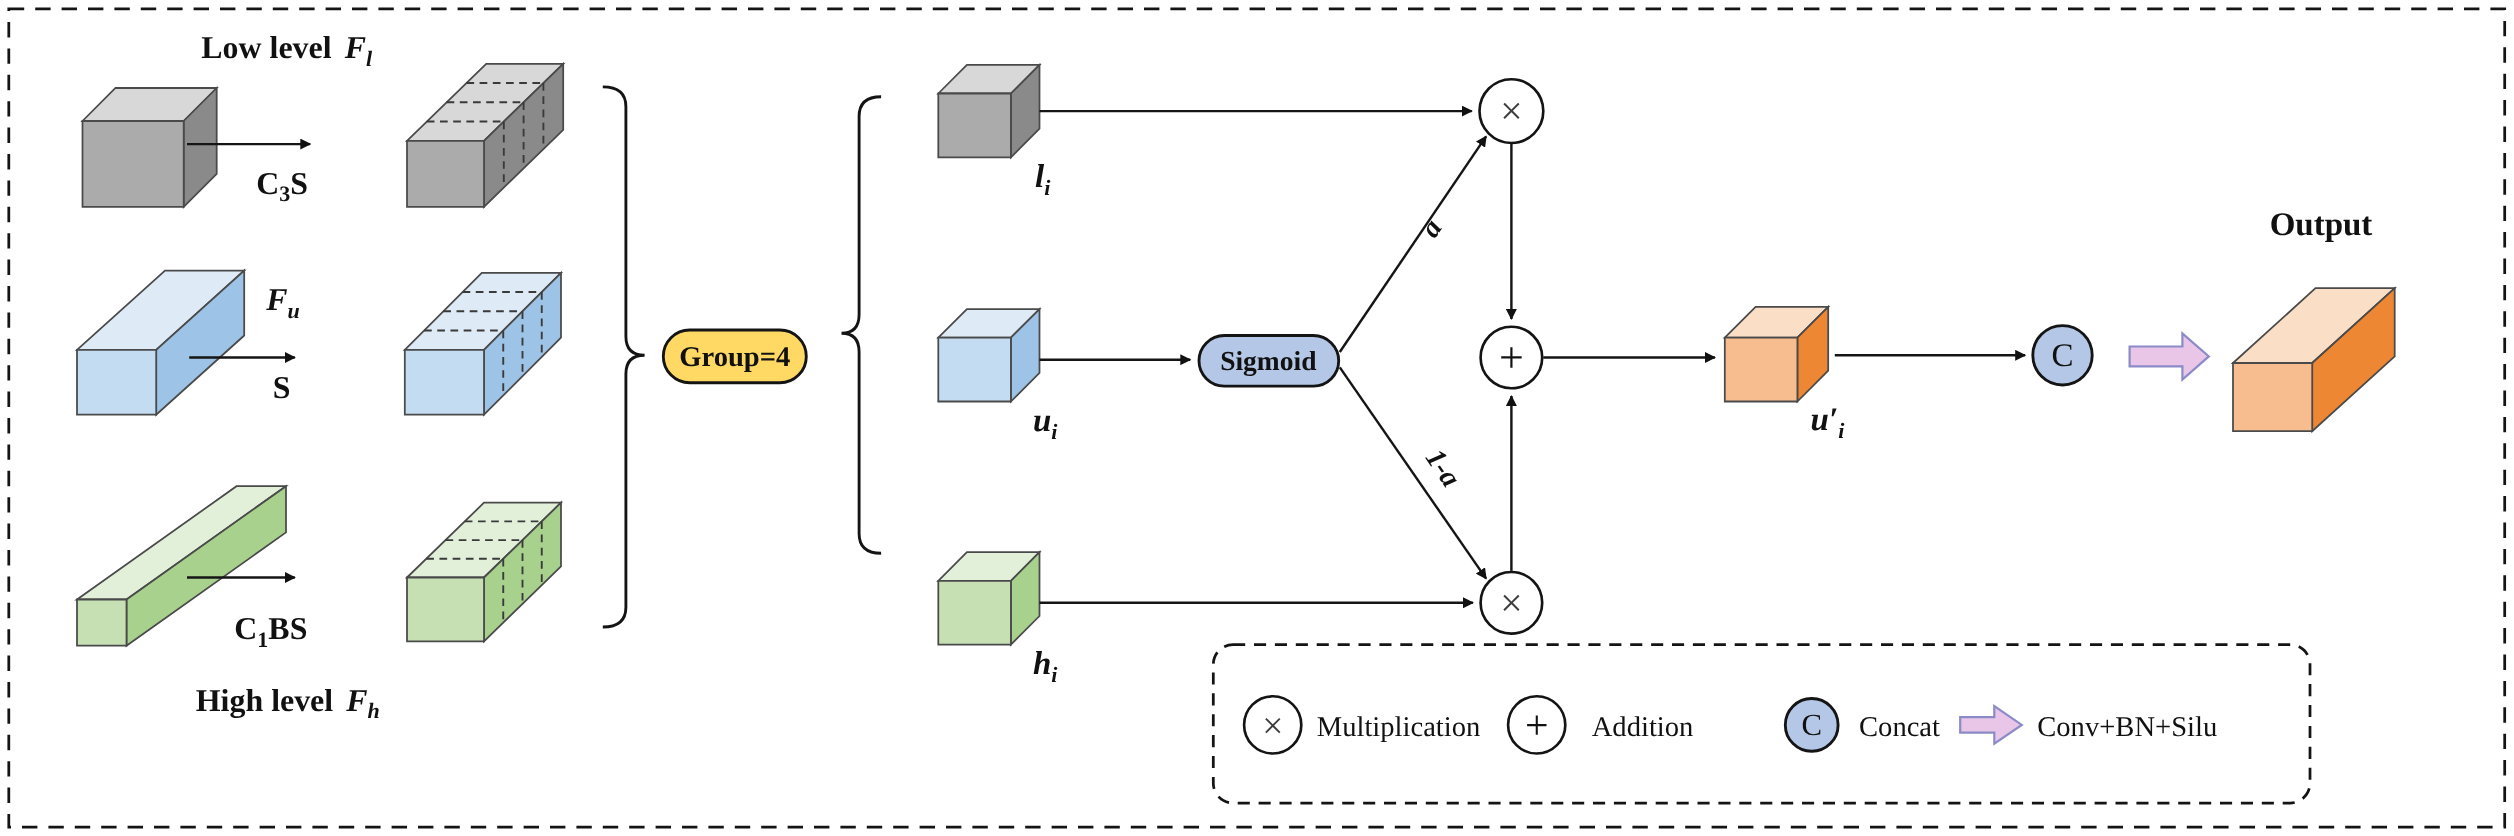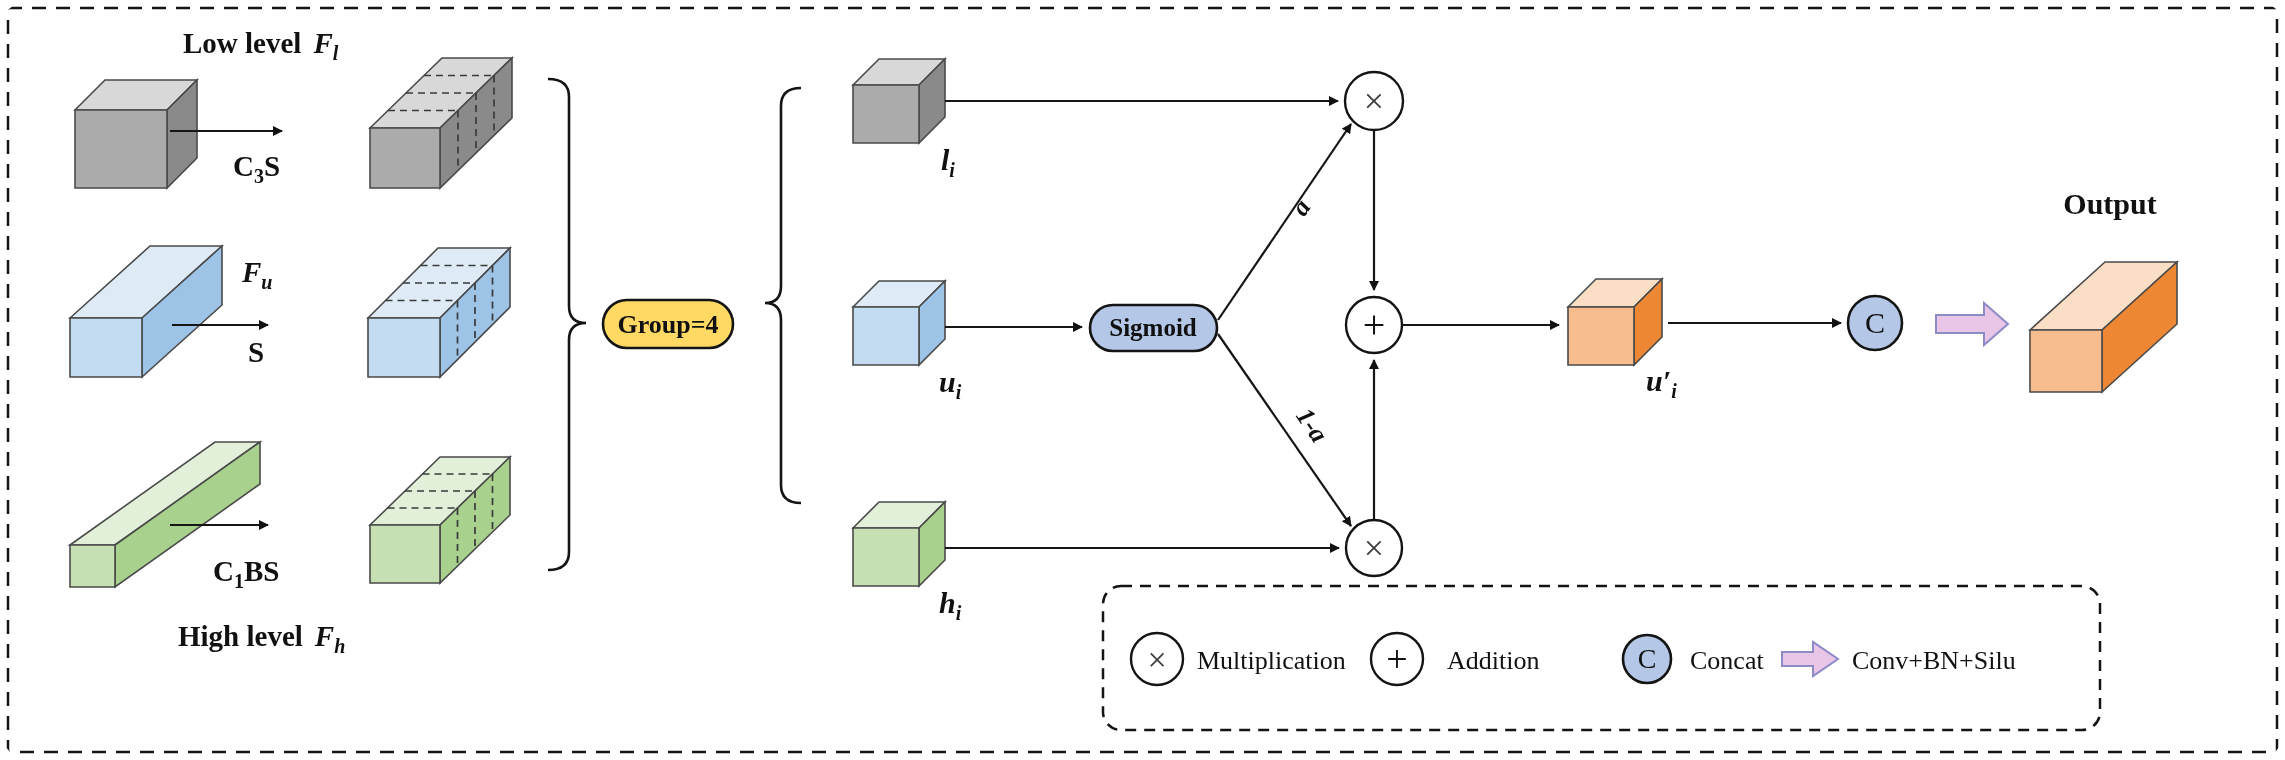--- a/index.html
+++ b/index.html
@@ -1,16 +1,16 @@
 <!DOCTYPE html>
 <html><head>
 <meta charset="utf-8">
 <style>
   html,body{margin:0;padding:0;background:#ffffff;}
-  .canvas{position:relative;width:2285px;height:760px;background:#fff;overflow:hidden;border-radius:31px;}
+  .canvas{position:relative;width:2285px;height:760px;background:#fff;overflow:hidden;}
   svg{display:block;}
   .t{font-family:"Liberation Serif","DejaVu Serif",serif;fill:#111;}
   .b{font-weight:bold;}
   .i{font-style:italic;}
   .ln{stroke:#151515;stroke-width:2.2;fill:none;}
   .shape{stroke:#4a4a4a;stroke-width:1.6;}
   .node{stroke:#141414;stroke-width:2.4;fill:#ffffff;}
   .pill{stroke:#141414;stroke-width:2.6;}
   .dashln{stroke:#3a3a3a;stroke-width:1.7;stroke-dasharray:7 5;fill:none;}
   .brace{stroke:#141414;stroke-width:2.6;fill:none;}

